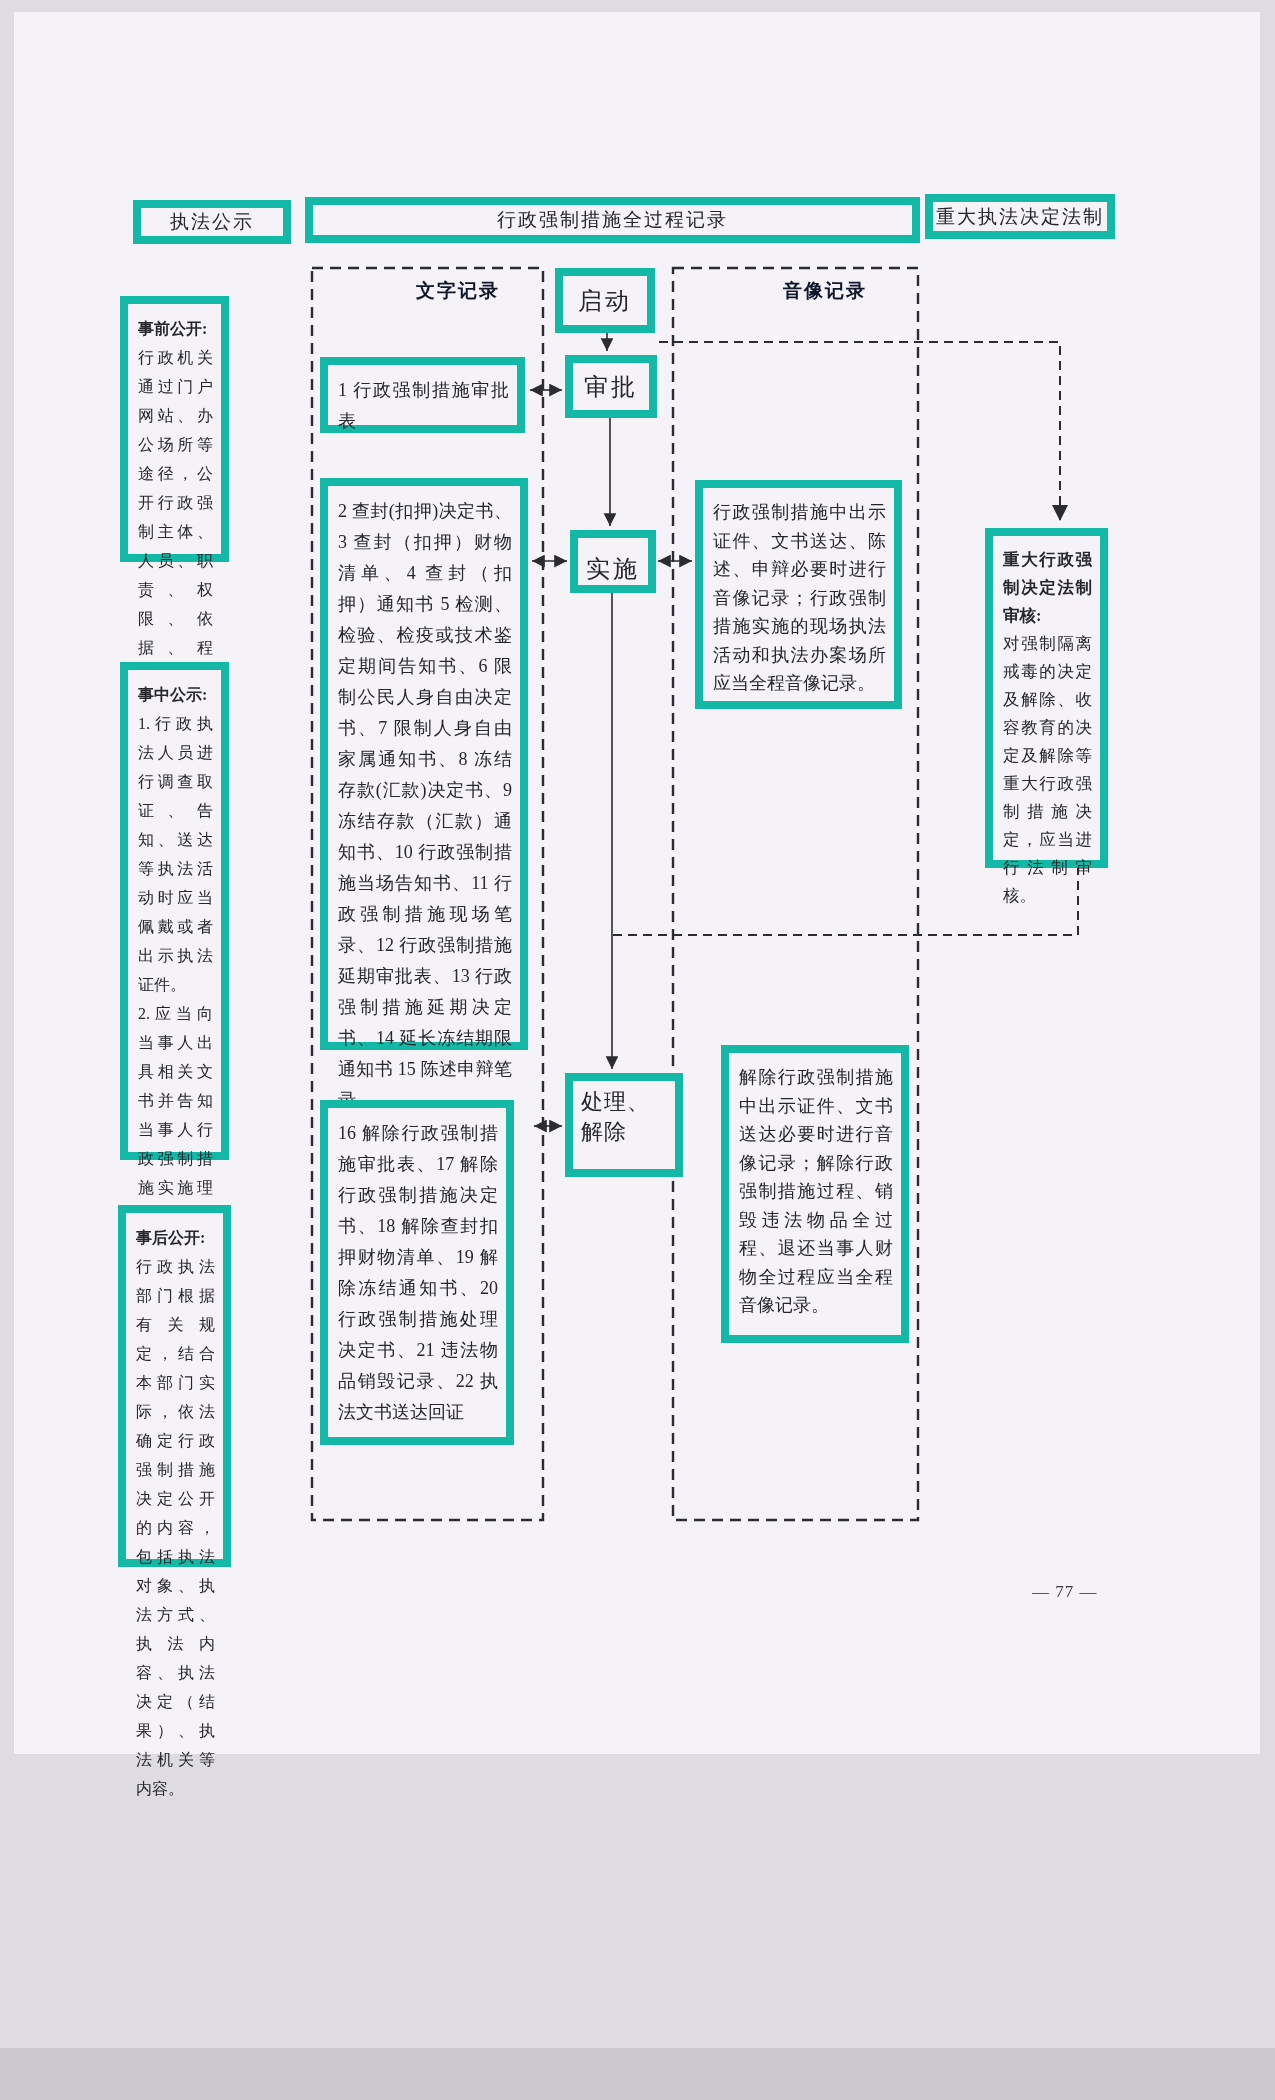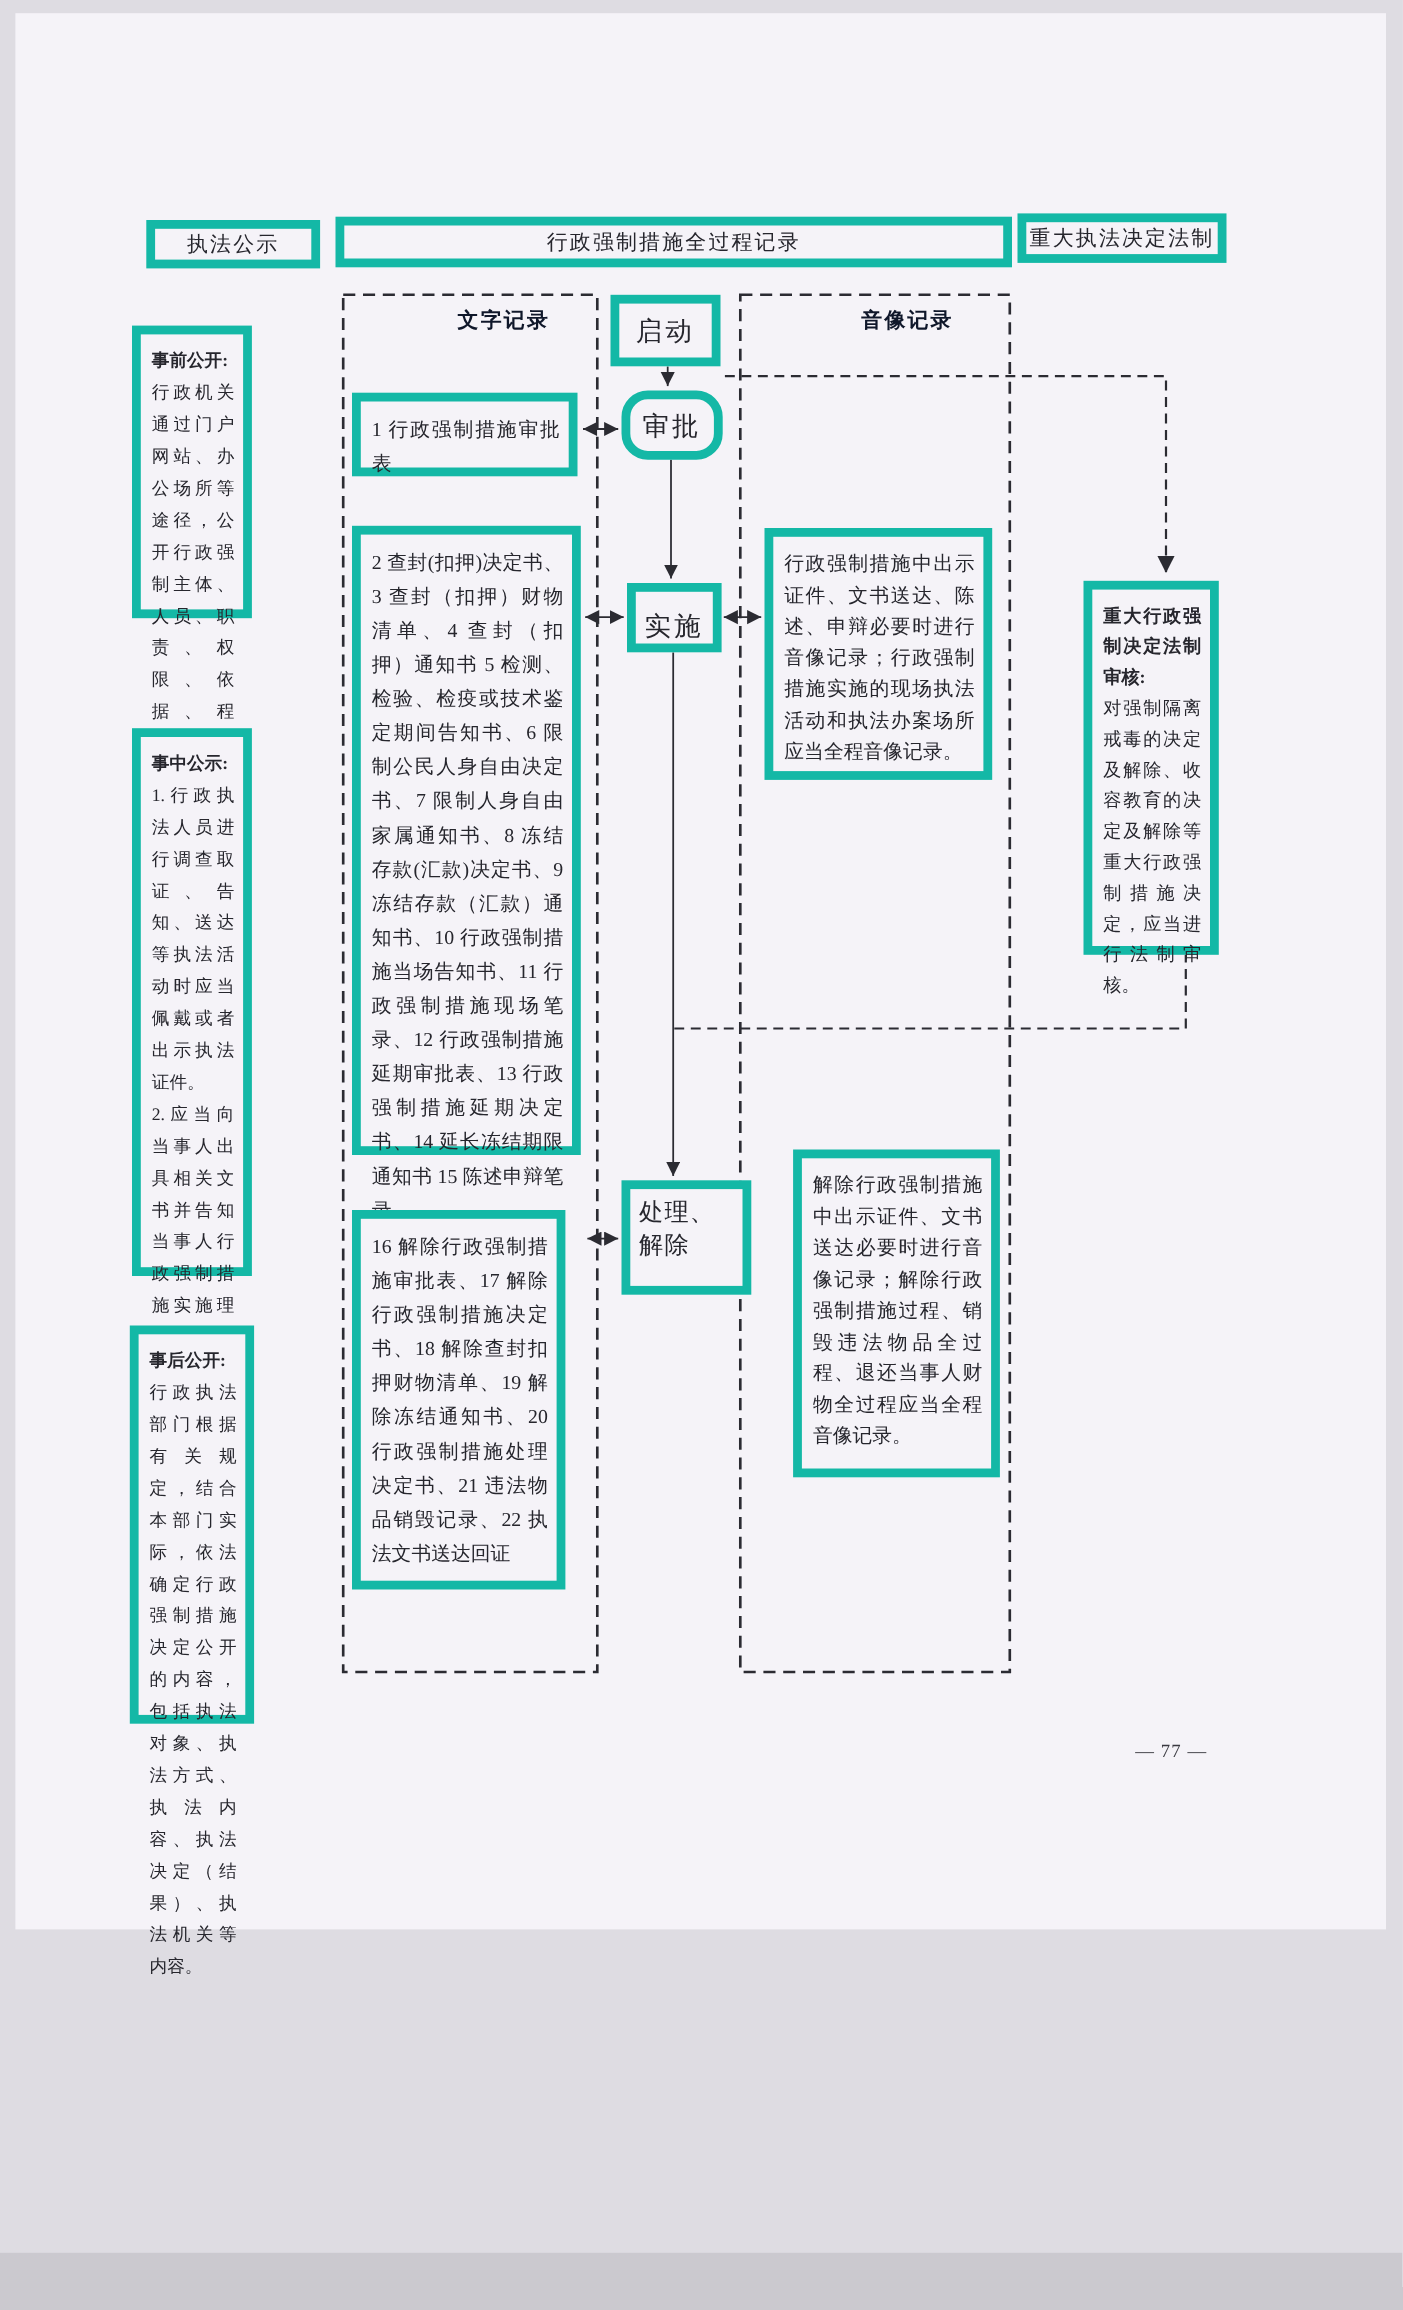--- a/index.html
+++ b/index.html
@@ -94,21 +94,21 @@
   <div class="box hdr" style="left:925px;top:194px;width:190px;height:45px;">
     <span>重大执法决定法制</span>
   </div>
 
   <div class="col-label" style="left:388px;top:278px;">文字记录</div>
   <div class="col-label" style="left:755px;top:278px;">音像记录</div>
 
   <div class="box node" style="left:555px;top:268px;width:100px;height:65px;">
     <span>启动</span>
   </div>
-  <div class="box node" style="left:565px;top:355px;width:92px;height:63px;border-radius:24px;">
+  <div class="box node" style="left:565px;top:355px;width:92px;height:63px;">
     <span>审批</span>
   </div>
   <div class="box node" style="left:570px;top:530px;width:86px;height:63px;align-items:flex-end;">
     <span>实施</span>
   </div>
   <div class="box node-tl" style="left:565px;top:1073px;width:118px;height:104px;">
     <span>处理、解除</span>
   </div>
 
   <div class="box body-box t-center" style="left:320px;top:357px;width:205px;height:76px;">

